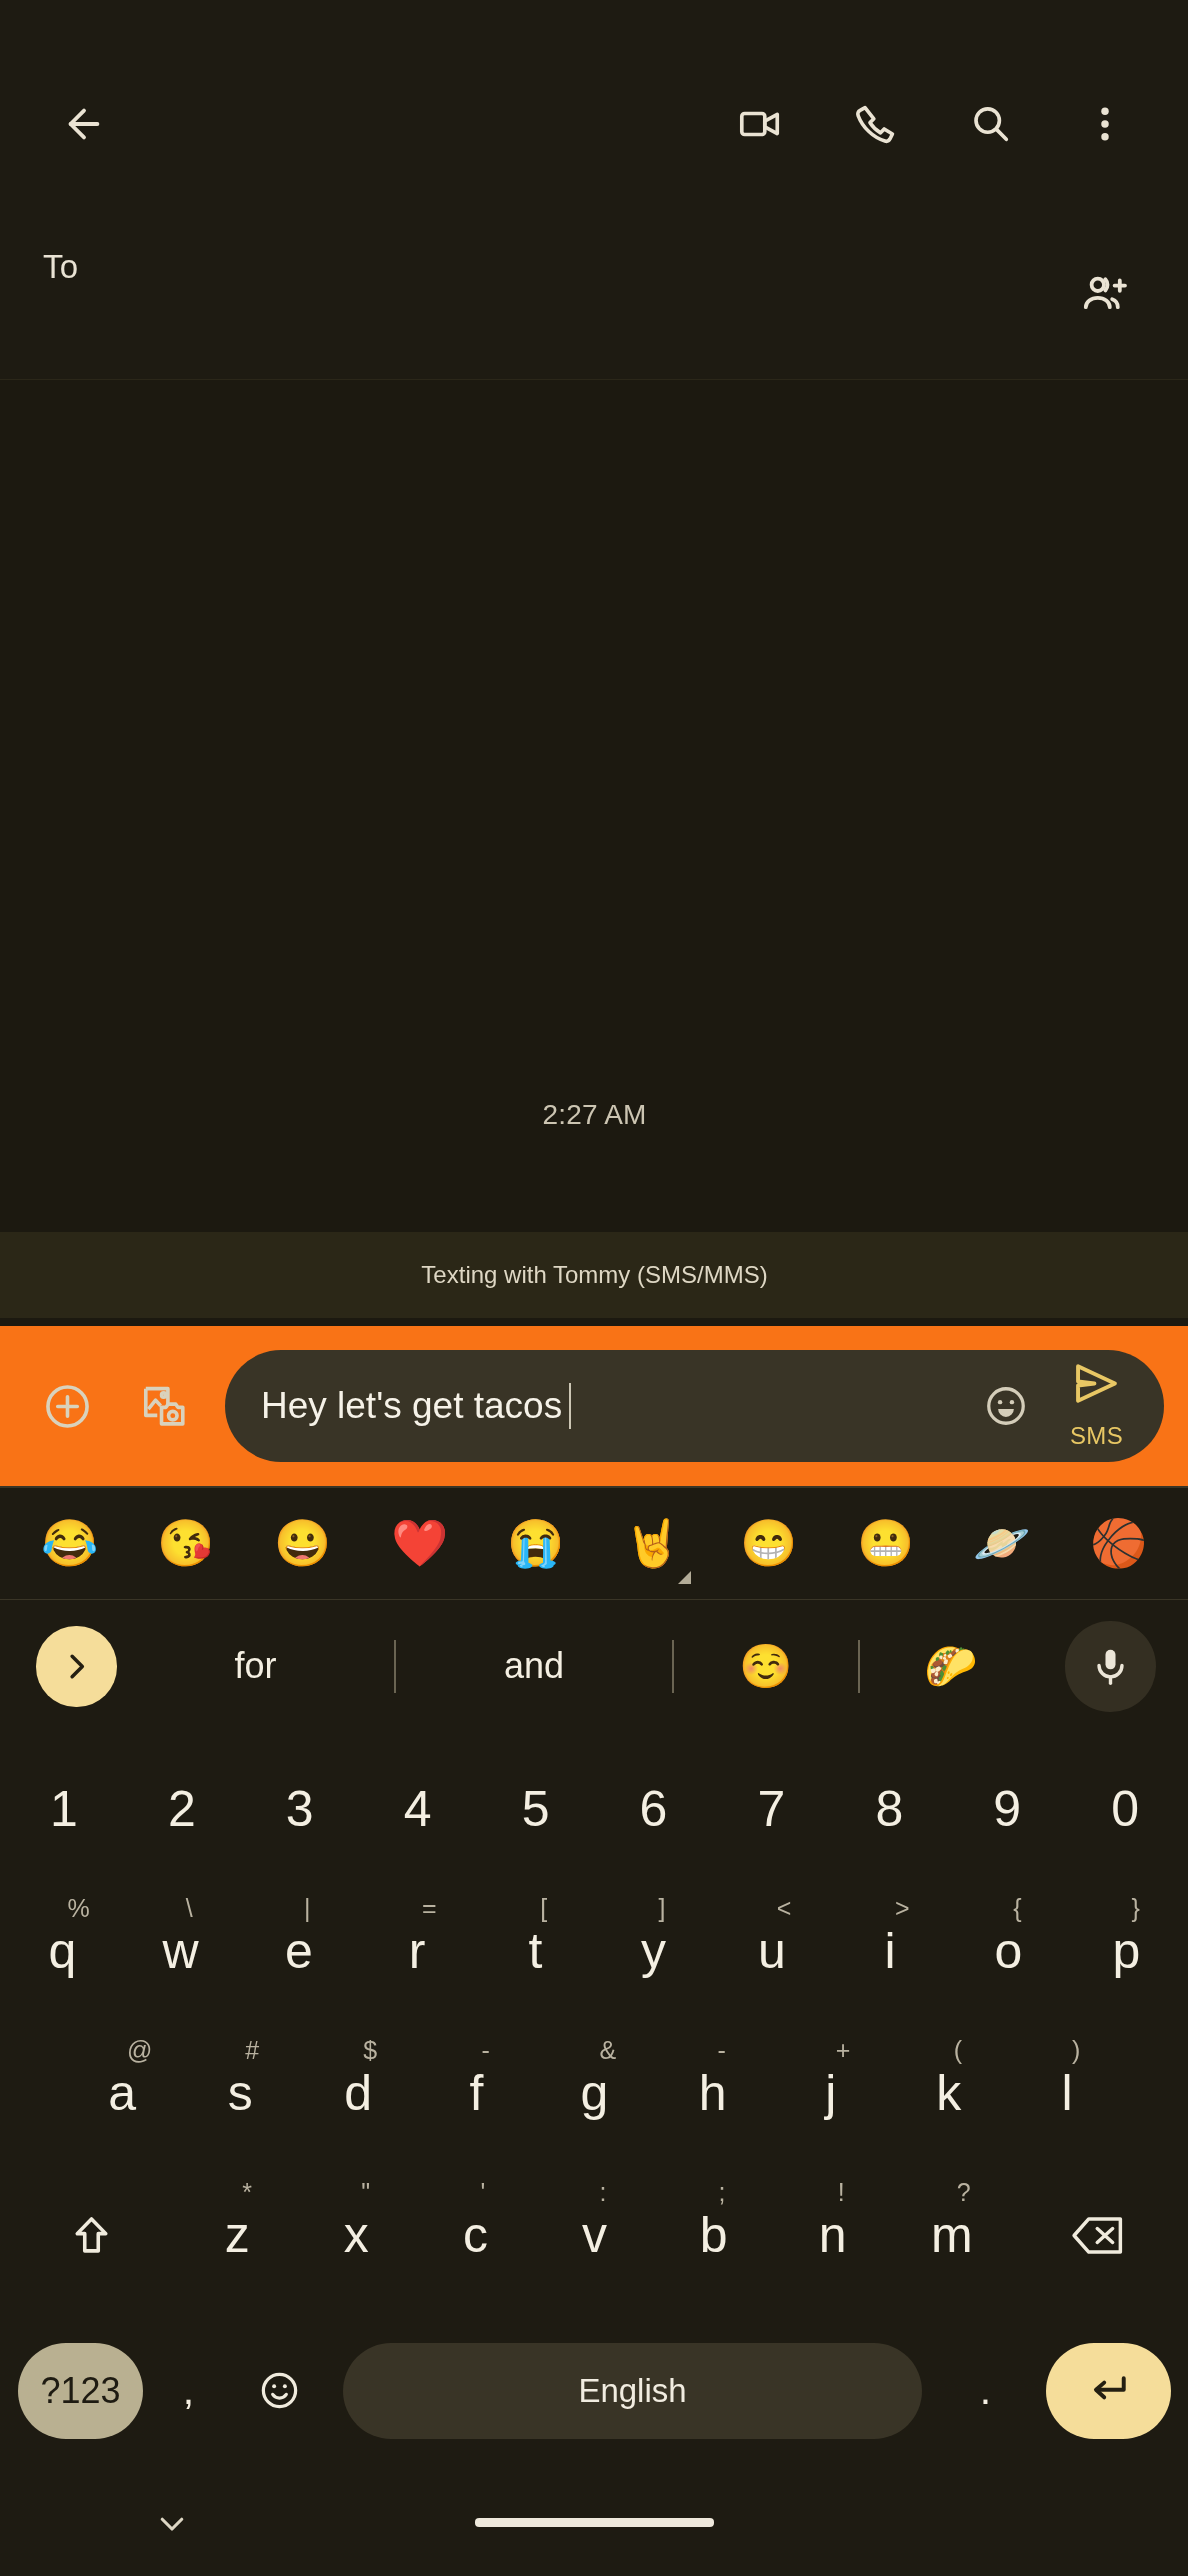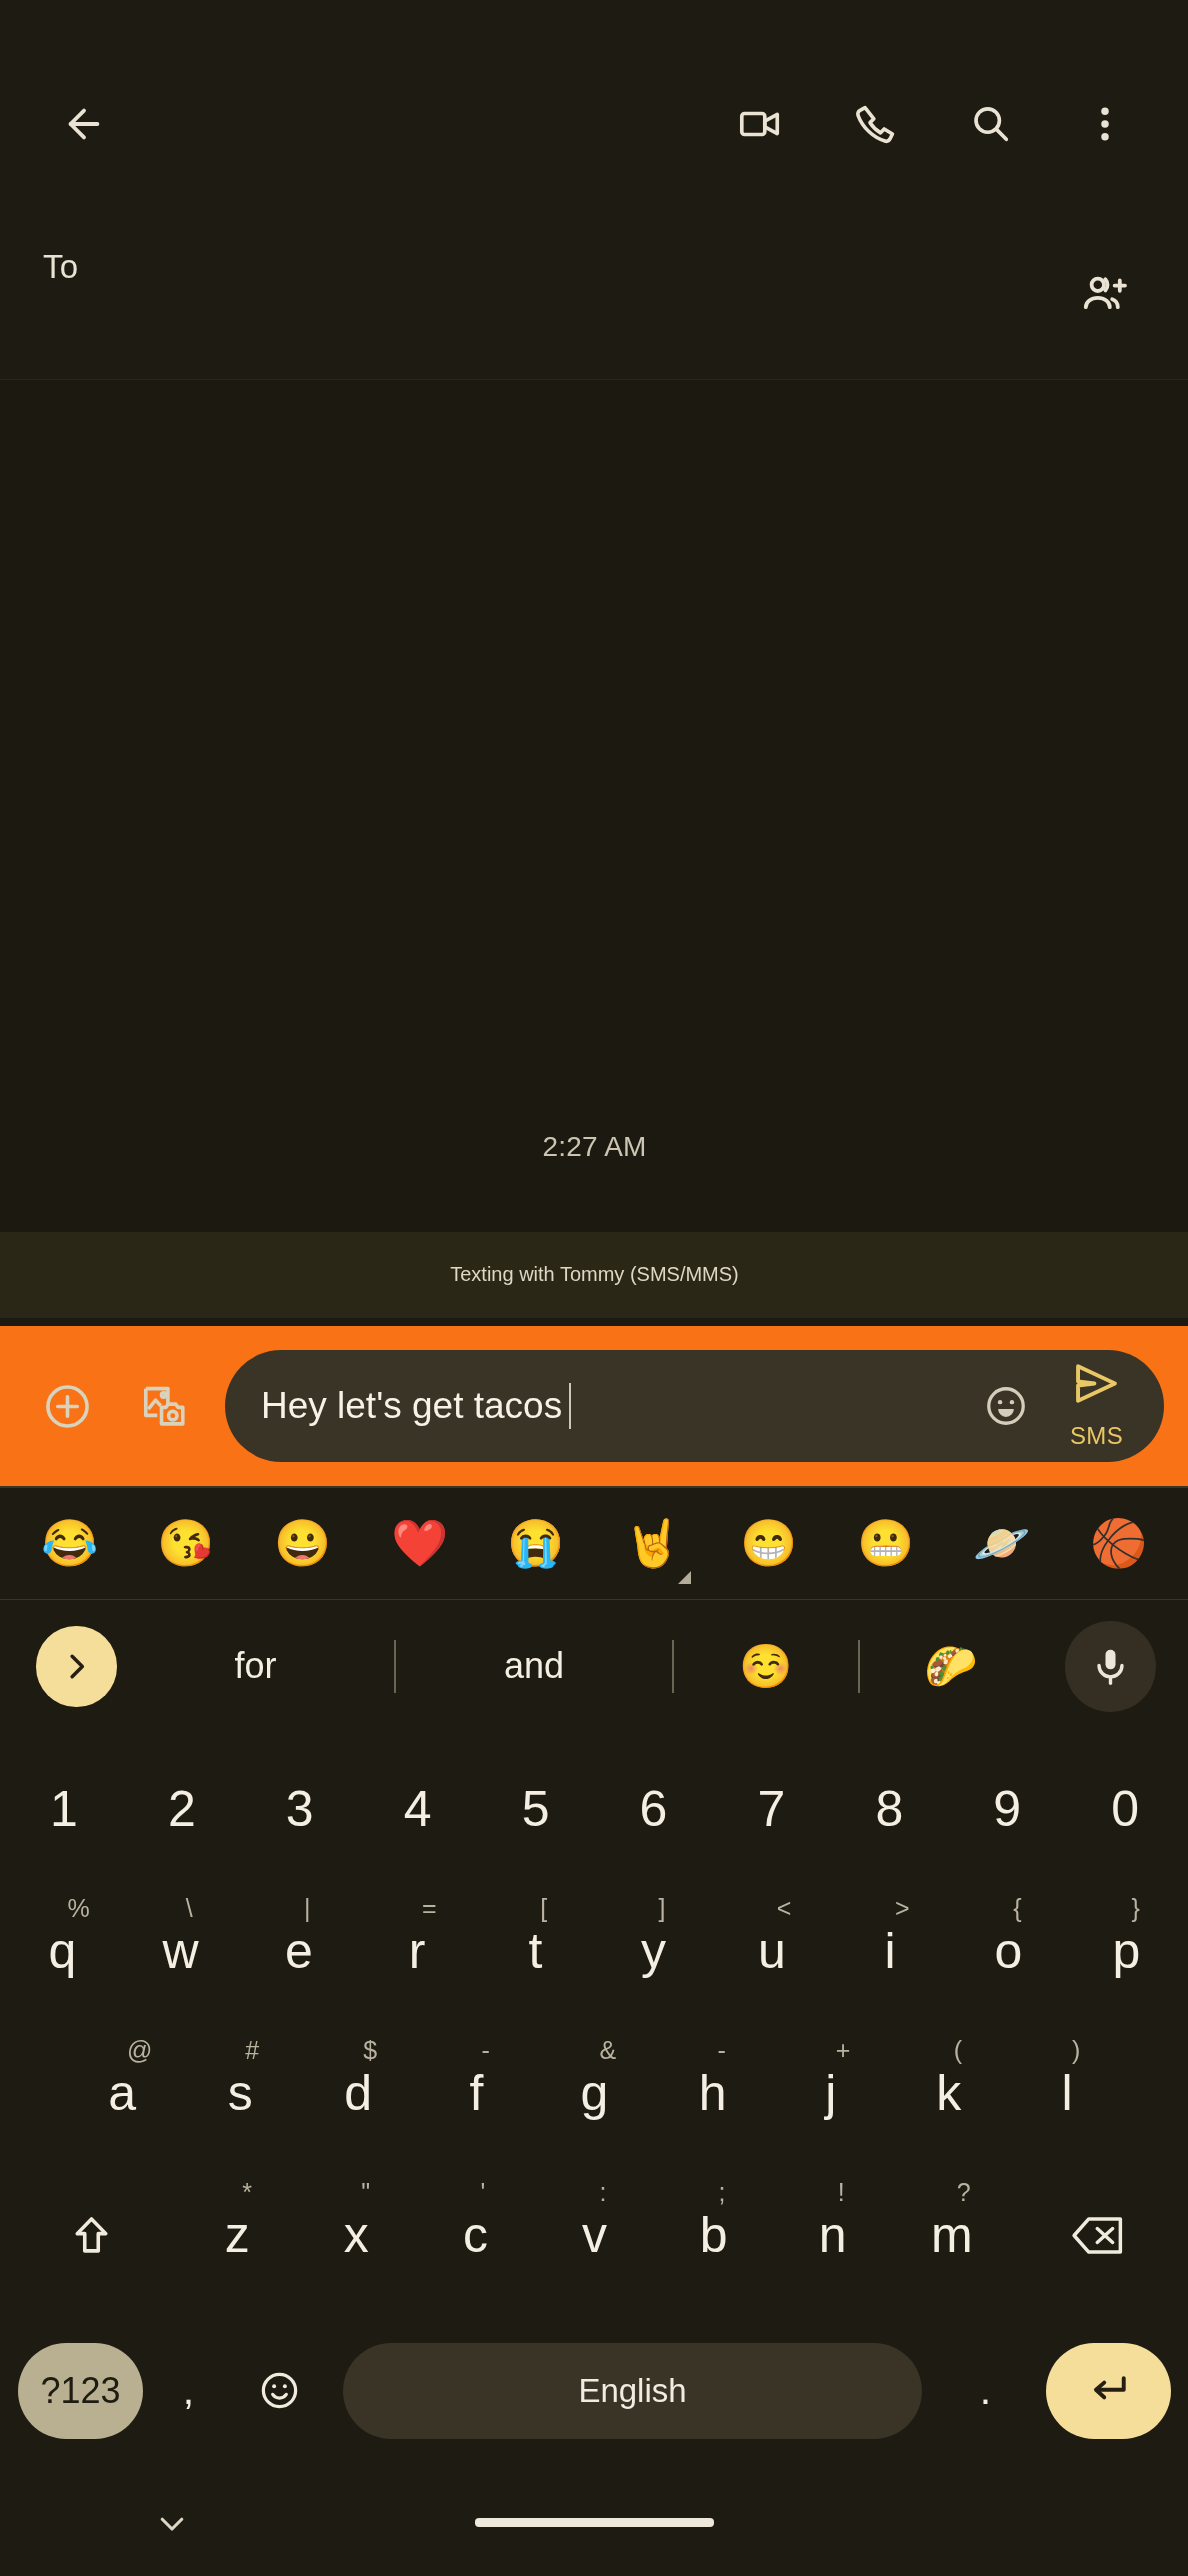--- a/index.html
+++ b/index.html
@@ -60,30 +60,30 @@
     flex: 1 1 auto;
     position: relative;
     background: #1c1910;
     display: flex; flex-direction: column;
     justify-content: flex-end;
     align-items: center;
     padding-bottom: 8.3px;
   }
   .thread-time {
     color: #ccc5b2; font-size: 28px; letter-spacing: 0.2px;
-    padding-bottom: 69px;
+    padding-bottom: 101px;
   }
   .sms-banner {
     width: 100%;
     height: 86px;
     background: #2b2717;
     display: flex; align-items: center; justify-content: center;
     flex: 0 0 auto;
   }
-  .sms-banner span { color: #ded7c4; font-size: 20px; }
+  .sms-banner span { color: #ded7c4; font-size: 24px; }
 
   
   .compose {
     height: 160px;
     background: #f97316;
     display: flex; align-items: center;
     padding: 0 25px 0 21.5px;
     gap: 6.6px;
     flex: 0 0 auto;
   }

